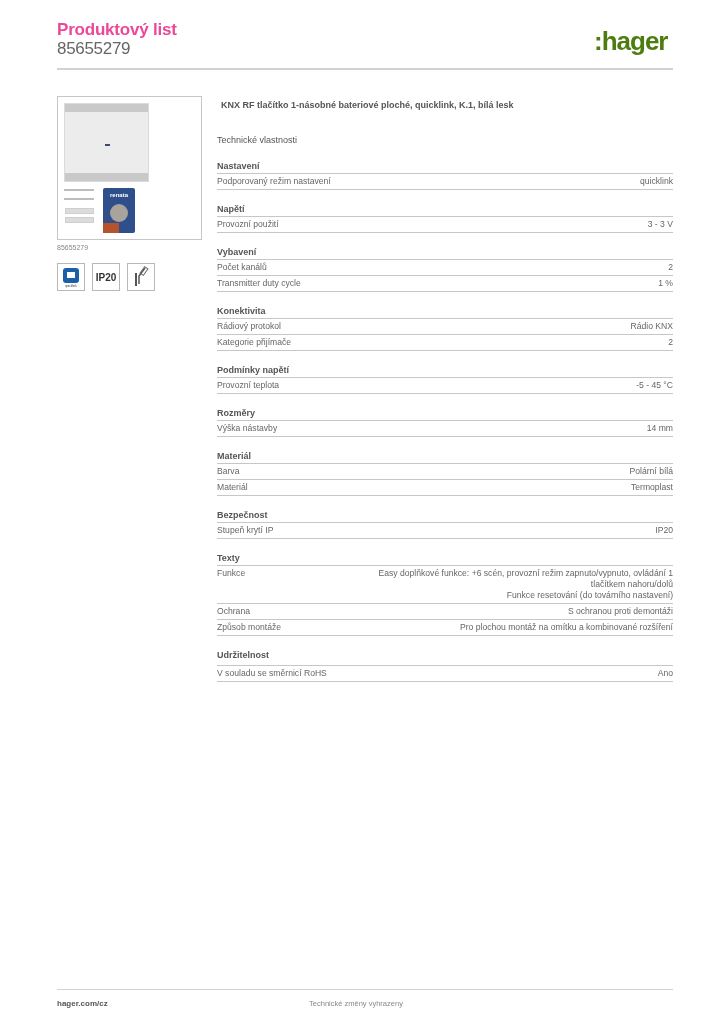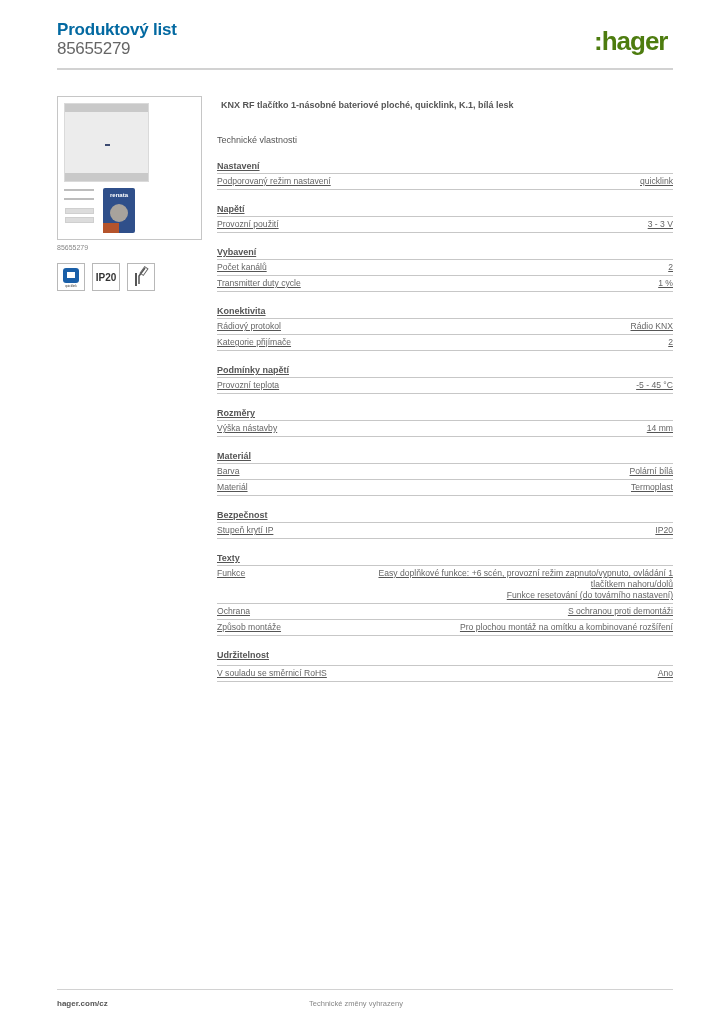--- a/index.html
+++ b/index.html
@@ -1,18 +1,18 @@
 <!DOCTYPE html>
 <html><head>
 <meta charset="utf-8">
 <style>
   html, body { margin:0; padding:0; background:#fff; }
   body { width:724px; height:1024px; position:relative; overflow:hidden;
          font-family:"Liberation Sans", sans-serif; color:#555; }
-  .hdr-title { position:absolute; left:57px; top:20px; font-size:17px; font-weight:bold; color:#0369a1; letter-spacing:-0.2px; }
+  .hdr-title { position:absolute; left:57px; top:20px; font-size:17px; font-weight:bold; color:#ec4899; letter-spacing:-0.2px; }
   .hdr-num { position:absolute; left:57px; top:39px; font-size:17px; color:#666; letter-spacing:-0.3px; }
   .logo { position:absolute; left:594px; top:26px; font-size:26px; font-weight:bold; color:#4d7c0f; letter-spacing:-1px;text-align:right; }
   .hdr-rule { position:absolute; left:57px; top:68px; width:616px; height:2px; background:#d2d2d2; }
 
   .imgbox { position:absolute; left:57px; top:96px; width:143px; height:142px; border:1px solid #c6c6c6; background:#fff; }
   .plate { position:absolute; left:6px; top:6px; width:83px; height:77px; background:#ececec; border:1px solid #dadada; }
   .plate .frame-top, .plate .frame-bot { position:absolute; left:0; width:83px; height:8px; background:#c9c9c9; }
   .plate .frame-top { top:0; } .plate .frame-bot { bottom:0; }
   .plate .led { position:absolute; left:40px; top:40px; width:5px; height:2px; background:#3b4a70; }
   .screw { position:absolute; left:6px; width:30px; height:2px; background:#bdbdbd; }
@@ -26,21 +26,21 @@
   .icons { position:absolute; left:57px; top:263px; display:flex; gap:7px; }
   .ic { width:28px; height:28px; border:1px solid #b8b8b8; position:relative; box-sizing:border-box; }
   .ic-ql .q { position:absolute; left:5px; top:4px; width:16px; height:15px; background:#1a5fa8; border-radius:3px; }
   .ic-ql .q::after { content:""; position:absolute; left:4px; top:4px; width:8px; height:6px; background:#fff; }
   .ic-ql .t { position:absolute; bottom:2px; left:0; width:26px; text-align:center; font-size:3px; color:#333; }
   .ic-ip { display:flex; align-items:center; justify-content:center; font-size:10px; font-weight:bold; color:#333; }
 
   .main { position:absolute; left:217px; top:96px; width:456px; }
   .prod { font-size:9px; font-weight:bold; color:#555; margin:4px; height:12px; }
   .tv { font-size:9px; font-weight:normal; color:#555; margin-top:23px; height:12px; }
-  .grp { margin-top:14px;text-decoration:underline; }
+  .grp { margin-top:14px; }
   .grp-title { font-size:9px; font-weight:bold; color:#555; height:11px; border-bottom:1px solid #c7c7c7; padding-bottom:1px; }
   .row { display:flex; justify-content:space-between; font-size:8.6px; color:#666; border-bottom:1px solid #c7c7c7; padding:2px 0 2px 0; line-height:11px; }
   .row .v { text-align:right; max-width:330px; }
 
   .ftr-rule { position:absolute; left:57px; top:989px; width:616px; height:1px; background:#d2d2d2; }
   .ftr-l { position:absolute; left:57px; top:999px; font-size:8px; font-weight:bold; color:#555; }
   .ftr-c { position:absolute; left:0; width:712px; text-align:center; top:999px; font-size:7.5px; color:#888; }
   .ftr-r { position:absolute; right:51px; top:999px; font-size:8px; font-weight:normal; color:#555;margin-top:32px; }
 </style>
 </head>

